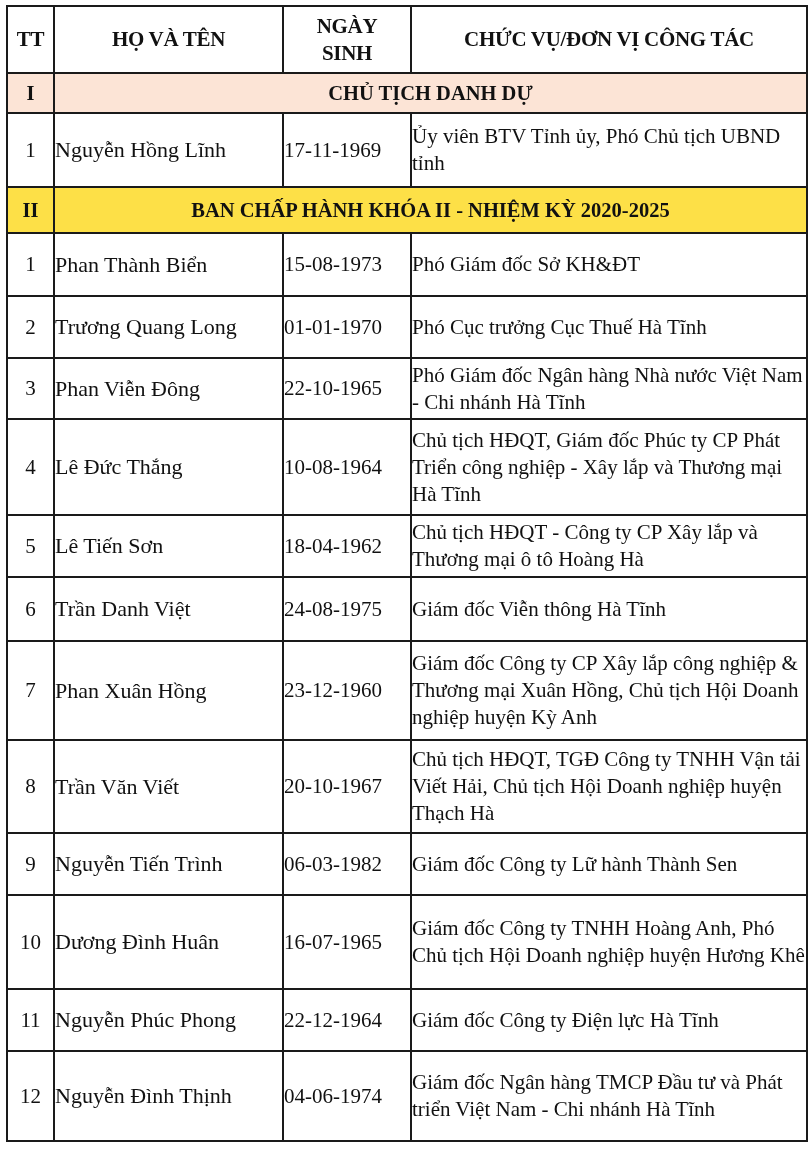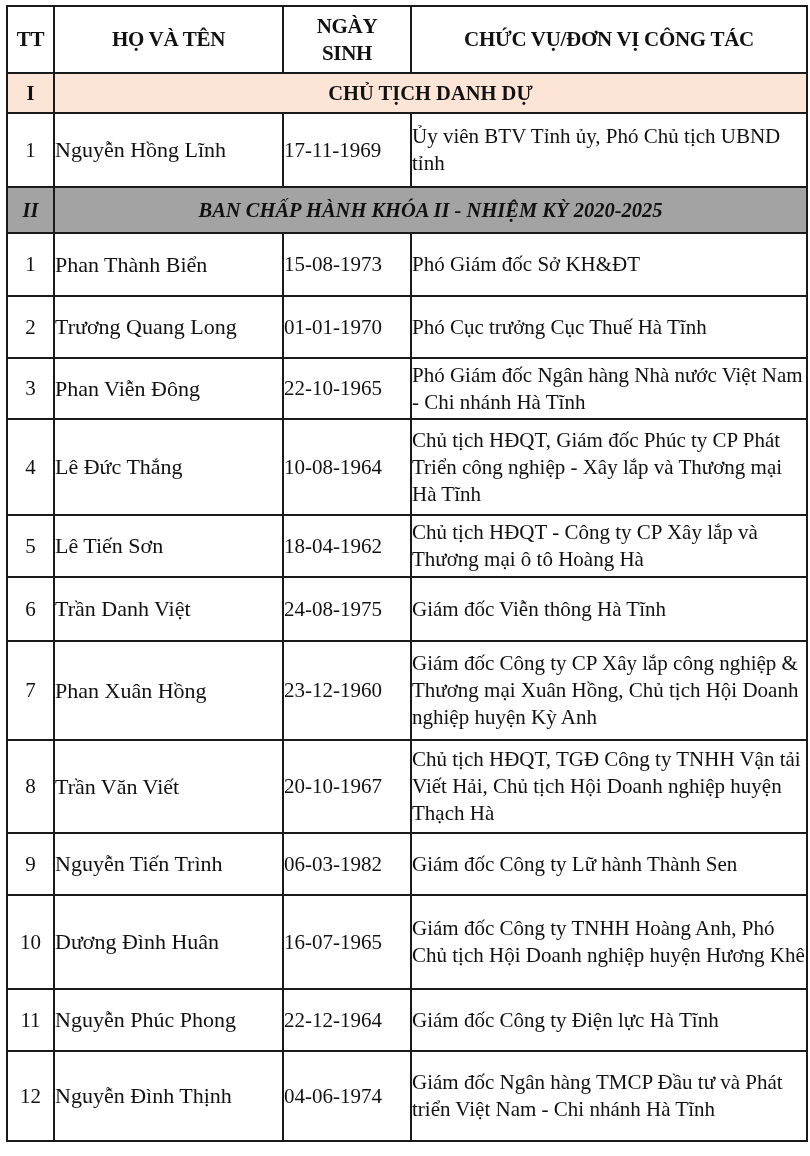--- a/index.html
+++ b/index.html
@@ -11,21 +11,21 @@
   col.c-tt { width: 47px; }
   col.c-name { width: 229px; }
   col.c-dob { width: 128px; }
   col.c-role { width: 396px; }
   th { font-weight: bold; font-size: 21px; text-align: center; vertical-align: middle;
        font-family: "Liberation Serif", serif; letter-spacing: -0.3px; }
   th .hdr-dob { display: block; line-height: 27px; }
   tr.hdr { height: 67px; }
   tr.section td { font-weight: bold; font-size: 20.5px; text-align: center; vertical-align: middle; }
   tr.section.peach td { background: #fce4d6; }
-  tr.section.green td { background: #a3a3a3; font-style: italic; }
+  tr.section.green td { background: #fde047; }
   tr.section.s1 { height: 40px; }
   tr.section.s2 { height: 46px; }
   td.tt { text-align: center; font-size: 21px; vertical-align: middle; }
   td.name { font-size: 22px; padding-left: 3px; vertical-align: middle; white-space: nowrap; }
   td.dob { font-size: 21px; padding-right: 3px; vertical-align: middle; white-space: nowrap; }
   td.role { font-size: 21px; padding-left: 3px; padding-right: 2px; vertical-align: middle; line-height: 27px; }
   .sec-num { font-size: 21px; }
 </style>
 </head>
 <body>

